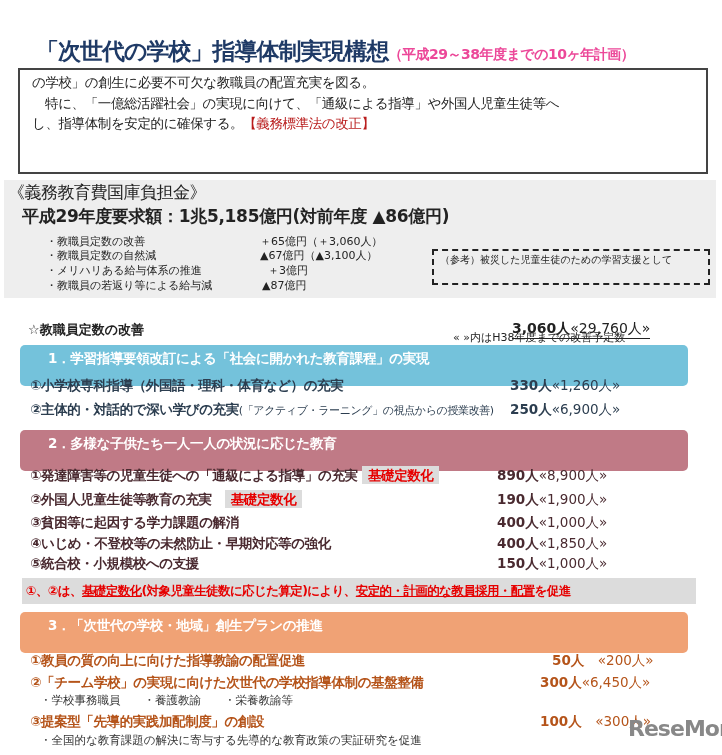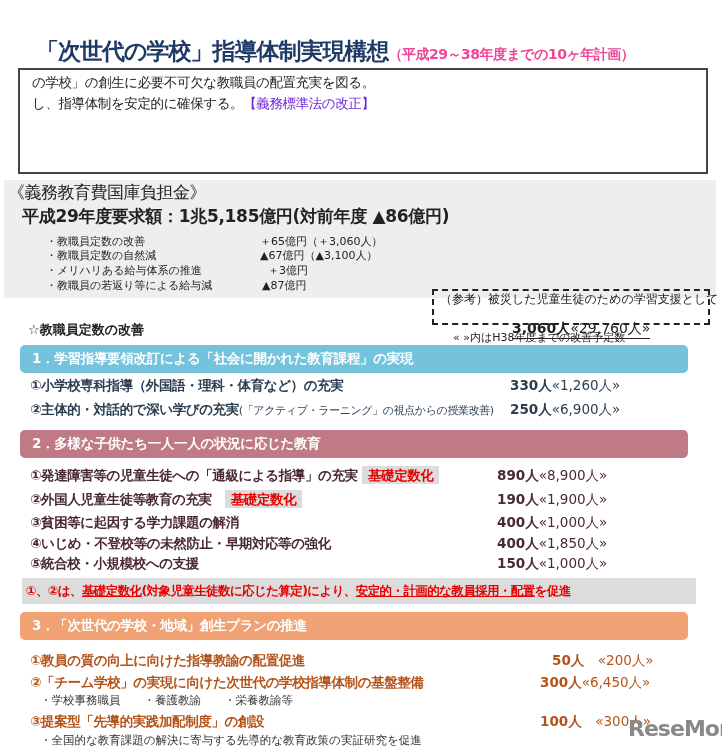--- a/index.html
+++ b/index.html
@@ -1,31 +1,31 @@
 <!DOCTYPE html>
 <html><head>
 <meta charset="utf-8">
 <style>
   * { box-sizing: border-box; margin: 0; padding: 0; }
   body { width: 722px; height: 755px; background: #ffffff; font-family: "DejaVu Sans", "Liberation Sans", sans-serif; color: #222; position: relative; overflow: hidden; }
   .abs { position: absolute; }
   .title { left: 36px; top: 36px; font-size: 23px; font-weight: bold; color: #1f3a66; letter-spacing: -1px; white-space: nowrap; }
   .title .sub { font-size: 14px; color: #ec4899; letter-spacing: -0.5px; }
   .intro-box { left: 18px; top: 68px; width: 690px; height: 106px; border: 2px solid #444; padding: 2px 12px; font-size: 13.5px; line-height: 20.5px; color: #222; letter-spacing: -0.4px; }
-  .intro-box .red { color: #6d28d9; }
+  .intro-box .red { color: #b91c1c; }
   .budget { left: 4px; top: 180px; width: 712px; height: 118px; background: #eeeeee; }
   .budget-head { left: 8px; top: 181px; font-size: 17px; font-weight: normal; color: #222; letter-spacing: -0.5px; }
   .budget-req { left: 22px; top: 205px; font-size: 17px; font-weight: bold; color: #222; letter-spacing: -0.3px; white-space: nowrap; }
   .bitem { position: absolute; font-size: 11px; color: #222; white-space: nowrap; }
-  .ref-box { left: 432px; top: 249px; width: 278px; height: 36px; border: 2px dashed #222; font-size: 12px; line-height: 15px; padding: 1px 6px; white-space: nowrap; margin-top: 40px; }
+  .ref-box { left: 432px; top: 249px; width: 278px; height: 36px; border: 2px dashed #222; font-size: 10px; line-height: 15px; padding: 1px 6px; white-space: nowrap; }
   .note { left: 453px; top: 302px; font-size: 11px; color: #222; white-space: nowrap; margin-top: 28px; }
   .improve-label { left: 28px; top: 321px; font-size: 13px; font-weight: bold; color: #222; }
   .improve-val { left: 512px; top: 320px; font-size: 14px; font-weight: bold; color: #222; border-bottom: 1.5px solid #222; white-space: nowrap; }
   .improve-val .light { font-weight: normal; }
-  .sec-bar { position: absolute; left: 20px; width: 668px; height: 28px; border-radius: 5px; color: #fff; font-size: 13.5px; font-weight: bold; padding: 5px 0 0 12px; letter-spacing: -0.3px; white-space: nowrap; }
+  .sec-bar { position: absolute; left: 20px; width: 668px; height: 41px; border-radius: 5px; color: #fff; font-size: 13.5px; font-weight: bold; padding: 5px 0 0 28px; letter-spacing: -0.3px; white-space: nowrap; }
   .row { position: absolute; left: 30px; font-size: 13.5px; font-weight: bold; white-space: nowrap; letter-spacing: -0.4px; }
   .val { position: absolute; font-size: 13.5px; font-weight: bold; white-space: nowrap; }
   .val .light { font-weight: normal; }
   .c-dark { color: #2c3e50; }
   .c-maroon { color: #4a2a30; }
   .c-orange { color: #b5541a; }
   .tag { background: #dcdcdc; color: #e60000; padding: 1px 6px; }
   .small-note { font-size: 11px; font-weight: normal; }
   .promo { left: 22px; top: 578px; width: 674px; height: 26px; background: #dcdcdc; color: #e60000; font-size: 12.5px; font-weight: bold; padding: 5px 0 0 4px; white-space: nowrap; letter-spacing: -0.6px; }
   .promo u { text-decoration: underline; }
@@ -34,20 +34,21 @@
 </style>
 </head>
 <body>
 
 <div class="abs title">
   <span>「次世代の学校」指導体制実現構想</span><span class="sub">（平成29～38年度までの10ヶ年計画）</span>
 </div>
 
 <div class="abs intro-box">
   <div>の学校」の創生に必要不可欠な教職員の配置充実を図る。</div>
+  <div>　特に、「一億総活躍社会」の実現に向けて、「通級による指導」や外国人児童生徒等へ</div>
   <div><span>し、指導体制を安定的に確保する。</span><span class="red">【義務標準法の改正】</span></div>
 </div>
 
 <div class="abs budget"></div>
 <div class="abs budget-head">《義務教育費国庫負担金》</div>
 <div class="abs budget-req">平成29年度要求額：1兆5,185億円(対前年度 ▲86億円)</div>
 
 <div class="bitem" style="left:46px;top:234px">・教職員定数の改善</div>
 <div class="bitem" style="left:260px;top:234px">＋65億円（＋3,060人）</div>
 <div class="bitem" style="left:46px;top:248px">・教職員定数の自然減</div>

